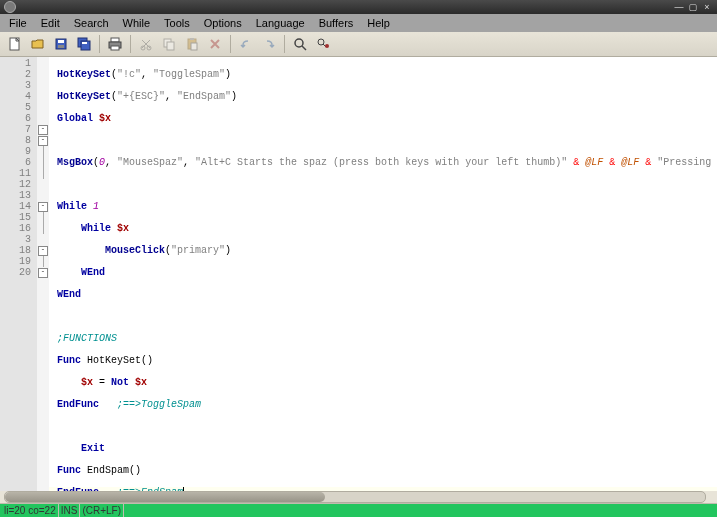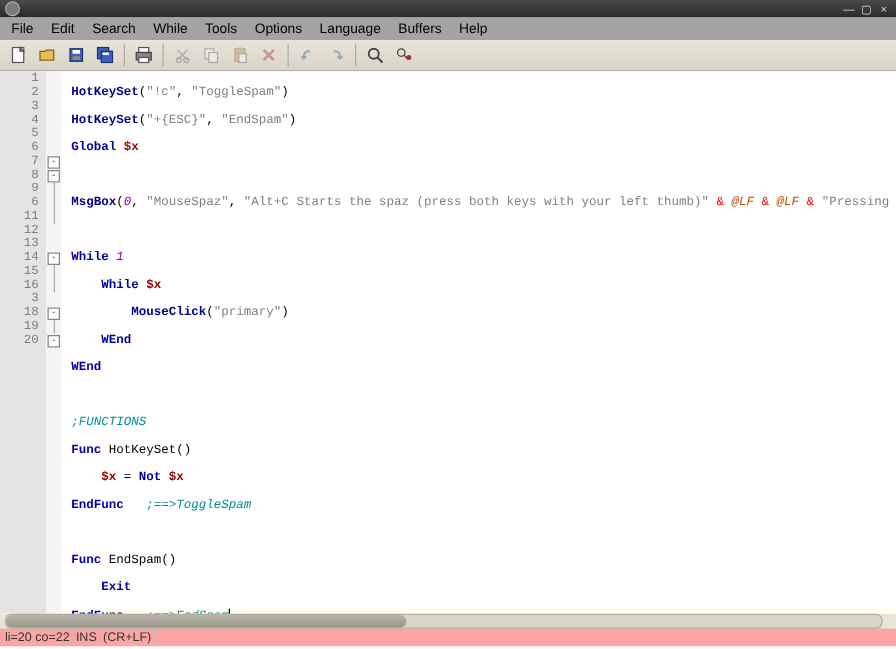--- a/index.html
+++ b/index.html
@@ -28,21 +28,21 @@
 .str{color:#808080}
 .num{color:#a000a0;font-style:italic}
 .var{color:#a00000;font-weight:bold}
 .op{color:#ff0000}
 .cmt{color:#009090;font-style:italic}
 .macro{color:#c05000;font-style:italic}
 .caret{display:inline-block;width:1px;height:10px;background:#000;vertical-align:middle;margin-bottom:1px}
 .hscroll{height:12px;background:#e8e4d8;display:flex;align-items:center;padding:0 4px}
 .hscroll-track{flex:1;height:10px;background:#d8d4c8;border:1px solid #b0ac9f;border-radius:5px;position:relative;max-width:700px}
 .hscroll-thumb{position:absolute;left:0;top:0;height:10px;width:320px;background:linear-gradient(180deg,#b8b4a8,#989488);border-radius:5px}
-.statusbar{height:13px;background:#fca5a5;border-top:1px solid #c0bcaf;padding:0 2px;font-size:10px;line-height:13px;color:#333;display:flex}
+.statusbar{height:13px;background:#22c55e;border-top:1px solid #c0bcaf;padding:0 2px;font-size:10px;line-height:13px;color:#333;display:flex}
 .status-cell{padding:0 2px;border-right:1px solid #c0bcaf}
 svg{display:block}
 </style>
 </head>
 <body>
 
 <div class="titlebar">
   <div class="titlebar-icon"></div>
   <div class="win-controls">
     <span>—</span>
@@ -228,22 +228,22 @@
 <div class="code-line">    <span class="kw">While</span> <span class="var">$x</span></div>
 <div class="code-line">        <span class="fn">MouseClick</span>(<span class="str">"primary"</span>)</div>
 <div class="code-line">    <span class="kw">WEnd</span></div>
 <div class="code-line"><span class="kw">WEnd</span></div>
 <div class="code-line"></div>
 <div class="code-line"><span class="cmt">;FUNCTIONS</span></div>
 <div class="code-line"><span class="kw">Func</span> <span>HotKeySet</span>()</div>
 <div class="code-line">    <span class="var">$x</span> = <span class="kw">Not</span> <span class="var">$x</span></div>
 <div class="code-line"><span class="kw">EndFunc</span>   <span class="cmt">;==&gt;ToggleSpam</span></div>
 <div class="code-line"></div>
+<div class="code-line">    <span class="kw">Exit</span></div>
 <div class="code-line"><span class="kw">Func</span> <span>EndSpam</span>()</div>
-<div class="code-line">    <span class="kw">Exit</span></div>
 <div class="code-line hl"><span class="kw">EndFunc</span>   <span class="cmt">;==&gt;EndSpam</span><span class="caret"></span></div>
   </div>
 </div>
 
 <div class="hscroll">
   <div class="hscroll-track">
       <div class="hscroll-thumb"></div>
     </div>
 </div>
 

